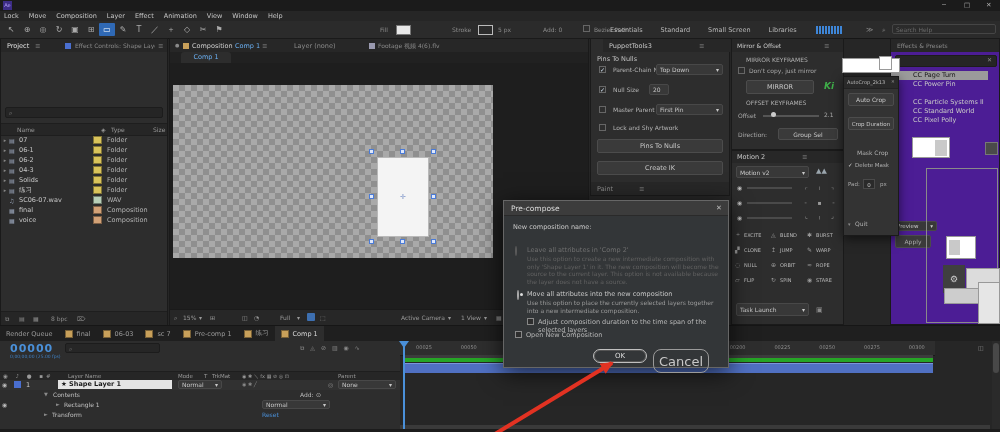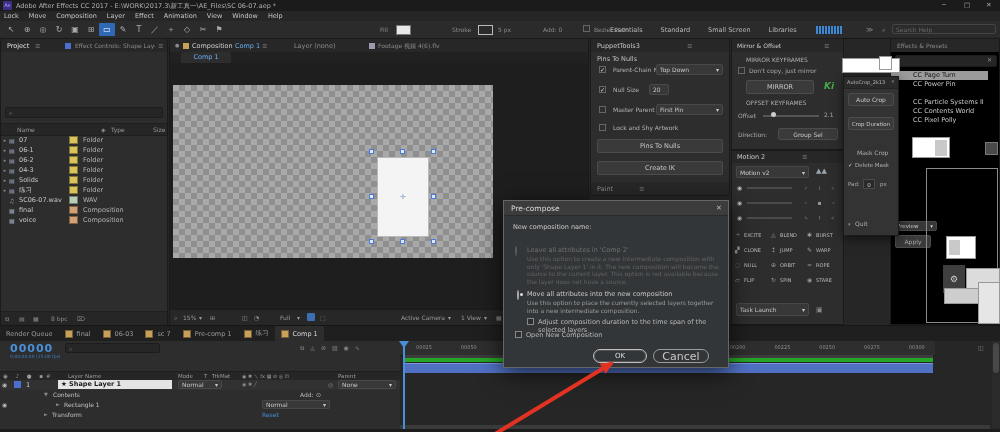--- a/index.html
+++ b/index.html
@@ -30,21 +30,21 @@
   .dim{color:#8a8a8a;}
   .checker{background-color:#a9a9a9;
     background-image:linear-gradient(45deg,#8f8f8f 25%,transparent 25%,transparent 75%,#8f8f8f 75%),
                      linear-gradient(45deg,#8f8f8f 25%,transparent 25%,transparent 75%,#8f8f8f 75%);
     background-size:12px 12px;background-position:0 0,6px 6px;}
   .hnd{position:absolute;width:5px;height:5px;background:#dfe8fb;border:1px solid #4a7bd8;box-sizing:border-box;}
   
   .prow{height:10px;display:flex;align-items:center;font-size:6.5px;color:#c6c6c6;}
   .prow .tw{width:8px;text-align:center;color:#888;font-size:5px;}
   .prow .ic{width:10px;color:#9aa6bb;font-size:6px;}
-  .prow .nm{width:50px;overflow:hidden;white-space:nowrap;}
+  .prow .nm{width:74px;overflow:hidden;white-space:nowrap;}
   .prow .chip{width:7px;height:6px;margin-right:5px;border:1px solid rgba(0,0,0,.4);}
   .prow .ty{color:#b2b2b2;}
   
   .fxitem{height:9px;line-height:9px;padding-left:22px;font-size:6.5px;color:#c8c8c8;white-space:nowrap;}
   .fxitem.selected{background:#9b9b9b;color:#151515;width:75px;}
   .fxitem.gap{margin-top:9px;}
   
   .mbtn{width:36px;height:15px;display:flex;align-items:center;font-size:5px;color:#b8b8b8;}
   .mbtn .g{width:9px;font-size:6px;color:#999;}
   
@@ -55,21 +55,20 @@
   .whitebox{position:absolute;background:#fff;border:1px solid #999;box-sizing:border-box;z-index:60;}
   .outline-rect{position:absolute;border:1px solid #8a8a8a;box-sizing:border-box;z-index:55;}
 </style>
 </head>
 <body>
 
 <div id="app">
 
   <div class="abs titlebar row">
     <span class="abs" style="left:3px;top:1px;width:9px;height:9px;background:#3d2d86;color:#b7a6ff;font-size:5px;text-align:center;line-height:9px;">Ae</span>
-    <span class="abs" style="left:16px;top:2px;white-space:nowrap;">Adobe After Effects CC 2017 - E:\WORK\2017.3\新工真一\AE_Files\SC 06-07.aep *</span>
     <span class="abs" style="left:942px;top:1px;">─</span>
     <span class="abs" style="left:964px;top:1px;">□</span>
     <span class="abs" style="left:986px;top:1px;">✕</span>
   </div>
 
   <div class="abs menubar row" style="padding-left:4px;">
 
   <span class="menu-item">Lock</span>
       <span class="menu-item">Move</span>
       <span class="menu-item">Composition</span>
@@ -297,21 +296,21 @@
       <span class="abs" style="left:150px;top:4px;">⬚</span>
       <span class="abs" style="left:231px;top:4px;">Active Camera</span>
       <span class="abs" style="left:278px;top:4px;">▾</span>
       <span class="abs" style="left:291px;top:4px;">1 View</span>
       <span class="abs" style="left:314px;top:4px;">▾</span>
       <span class="abs" style="left:326px;top:4px;">▦</span>
     </div>
   </div>
 
   <div class="abs panel" style="left:590px;top:38px;width:140px;height:158px;">
-    <div class="abs ptab" style="left:0;top:0;width:138px;height:13px;">
+    <div class="abs ptab" style="left:12px;top:0;width:138px;height:13px;">
       <span class="abs" style="left:6px;top:3px;">PuppetTools3</span>
       <span class="abs dim" style="left:96px;top:3px;">≡</span>
     </div>
     <span class="abs" style="left:6px;top:16px;font-size:6.5px;color:#c0c0c0;">Pins To Nulls</span>
     <span class="abs chk" style="left:8px;top:27px;">✓</span>
     <span class="abs" style="left:22px;top:27px;font-size:6px;color:#b5b5b5;">Parent-Chain Nulls</span>
     <div class="abs drop" style="left:65px;top:25px;width:67px;height:11px;">
         <span>Top Down</span>
         <span>▾</span>
       </div>
@@ -446,32 +445,32 @@
           <span>STARE</span>
         </div>
       </div>
     <div class="abs drop" style="left:4px;top:152px;width:73px;height:13px;">
         <span>Task Launch</span>
         <span>▾</span>
       </div>
     <span class="abs dim" style="left:84px;top:155px;">▣</span>
   </div>
 
-  <div class="abs panel" style="left:890px;top:38px;width:110px;height:287px;background:#000000;">
+  <div class="abs panel" style="left:890px;top:38px;width:110px;height:287px;background:#4c1d95;">
     <div class="abs ptab" style="left:0;top:0;width:108px;height:13px;">
       <span class="abs dim" style="left:6px;top:3px;font-size:6px;">Effects &amp; Presets</span>
     </div>
     <div class="abs" style="left:4px;top:16px;width:100px;height:10px;background:#252525;border:1px solid #1c1c1c;border-radius:2px;"></div>
     <span class="abs dim" style="left:96px;top:17px;font-size:6px;">✕</span>
     <div class="abs" style="left:0;top:32px;width:108px;">
 
     <div class="fxitem selected">CC Page Turn</div>
         <div class="fxitem">CC Power Pin</div>
         <div class="fxitem gap">CC Particle Systems II</div>
-        <div class="fxitem">CC Contents World</div>
+        <div class="fxitem">CC Standard World</div>
         <div class="fxitem">CC Pixel Polly</div>
       </div>
     <div class="abs drop" style="left:2px;top:182px;width:44px;height:10px;font-size:5.5px;">
         <span>Preview</span>
         <span>▾</span>
       </div>
     <div class="abs btn" style="left:4px;top:196px;width:36px;height:13px;font-size:6px;color:#aaa;">Apply</div>
     <div class="abs" style="left:52px;top:226px;width:22px;height:28px;background:#3f3f3f;color:#ccc;font-size:9px;text-align:center;line-height:28px;">⚙</div>
   </div>
 
@@ -650,21 +649,21 @@
     <span class="abs" style="left:23px;top:45px;font-size:6.5px;color:#707070;">Leave all attributes in 'Comp 2'</span>
     <div class="abs" style="left:23px;top:54px;width:196px;font-size:6px;line-height:7.5px;color:#616161;">Use this option to create a new intermediate composition with only 'Shape Layer 1' in it. The new composition will become the source to the current layer. This option is not available because the layer does not have a source.</div>
     <span class="abs rad" style="left:11px;top:90px;border-color:#aaa;"><i class="dot"></i></span>
     <span class="abs" style="left:23px;top:89px;font-size:6.5px;color:#c8c8c8;">Move all attributes into the new composition</span>
     <div class="abs" style="left:23px;top:98px;width:196px;font-size:6px;line-height:7.5px;color:#9a9a9a;">Use this option to place the currently selected layers together into a new intermediate composition.</div>
     <span class="abs chk" style="left:23px;top:117px;border-color:#888;"></span>
     <span class="abs" style="left:34px;top:117px;font-size:6.5px;color:#b8b8b8;">Adjust composition duration to the time span of the selected layers</span>
     <span class="abs chk" style="left:11px;top:130px;border-color:#888;"></span>
     <span class="abs" style="left:22px;top:130px;font-size:6.5px;color:#b8b8b8;">Open New Composition</span>
     <div class="abs" style="left:89px;top:148px;width:54px;height:14px;border:1px solid #c0c0c0;border-radius:8px;box-shadow:inset 0 0 0 1px #555;color:#dcdcdc;font-size:7px;display:flex;align-items:center;justify-content:center;box-sizing:border-box;">OK</div>
-    <div class="abs" style="left:149px;top:148px;width:56px;height:14px;border:1px solid #9a9a9a;border-radius:8px;color:#c8c8c8;font-size:11px;display:flex;align-items:center;justify-content:center;box-sizing:border-box;">Cancel</div>
+    <div class="abs" style="left:149px;top:148px;width:56px;height:24px;border:1px solid #9a9a9a;border-radius:8px;color:#c8c8c8;font-size:13px;display:flex;align-items:center;justify-content:center;box-sizing:border-box;">Cancel</div>
   </div>
 
   <svg class="abs" style="left:0;top:0;z-index:70;pointer-events:none;" width="1000" height="432">
     <defs>
       <marker id="ah" orient="auto" markerUnits="userSpaceOnUse" markerWidth="16" markerHeight="14" refX="11" refY="6">
         <path d="M0,0 L13,6 L0,12 z" fill="#e23222"></path>
       </marker>
     </defs>
     <line x1="495" y1="434" x2="612" y2="363" stroke="#e23222" stroke-width="4" marker-end="url(#ah)"></line>
   </svg>

